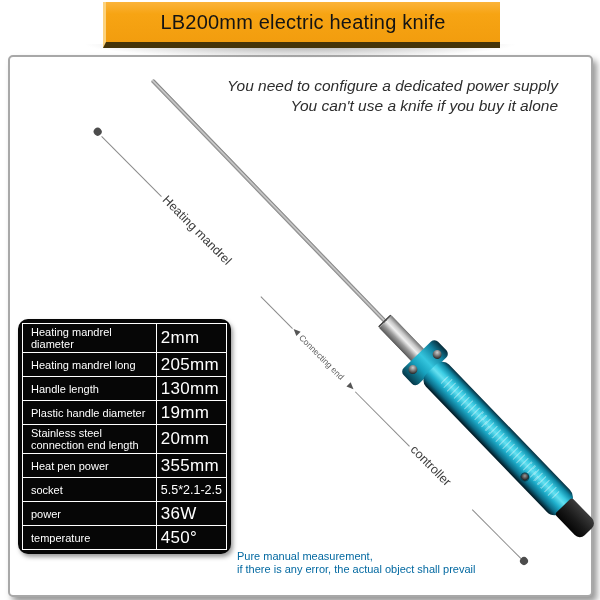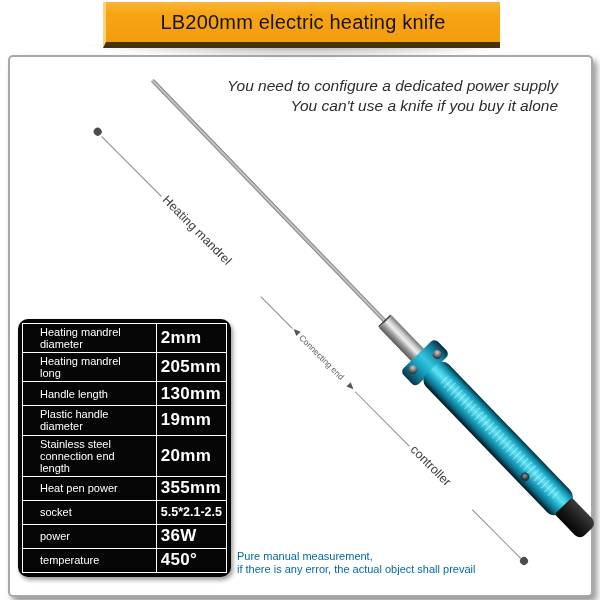--- a/index.html
+++ b/index.html
@@ -104,22 +104,22 @@
   .leader .arrow.left{left:279px;border-right:7px solid #555;}
   .leader .arrow.right{left:357px;border-left:7px solid #555;}
   
   .spec{
     position:absolute;left:18px;top:319px;width:205px;
     background:#060606;border-radius:10px;padding:4px;z-index:7;
     box-shadow:2px 3px 4px rgba(60,60,60,0.5);
   }
   .spec table{border-collapse:collapse;width:100%;}
   .spec td{border:1.4px solid #ffffff;color:#ffffff;vertical-align:middle;}
-  .spec td.lab{font-size:11px;padding:2px 17px;width:128px;line-height:1.1;}
-  .spec td.val{font-size:17px;font-weight:bold;padding:1px 4px;letter-spacing:0.3px;white-space:nowrap;}
+  .spec td.lab{font-size:11px;padding:2px 8px;width:128px;line-height:1.1;}
+  .spec td.val{font-size:17px;font-weight:normal;padding:1px 4px;letter-spacing:0.3px;white-space:nowrap;}
   .spec tr{height:24px;}
   .spec td.val.sm{font-size:12.5px;letter-spacing:0;}
   
   .footer{
     position:absolute;left:237px;top:550px;font-size:11px;color:#0369a1;
     line-height:1.18;z-index:6;
   }
 </style>
 </head>
 <body>

